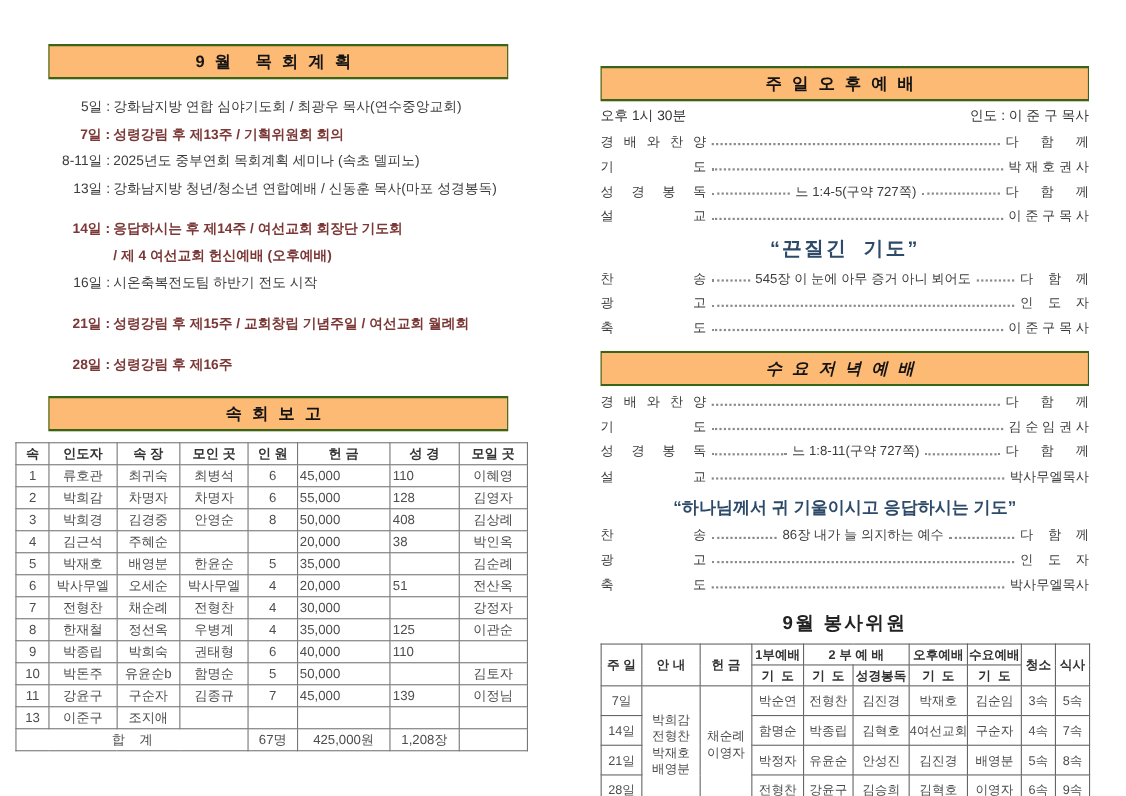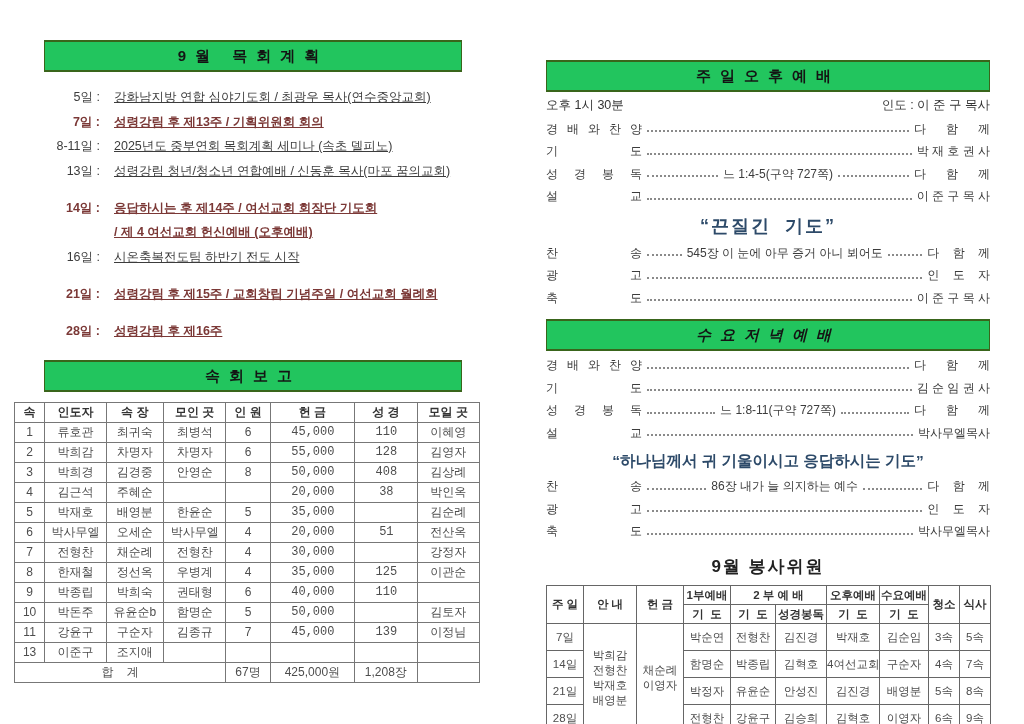--- a/index.html
+++ b/index.html
@@ -2,43 +2,43 @@
 <html><head>
 <meta charset="utf-8">
 <style>
   html,body{margin:0;padding:0;}
   body{width:1024px;height:724px;background:#ffffff;position:relative;
        font-family:"Liberation Sans","DejaVu Sans",sans-serif;color:#3c3c3c;overflow:hidden;}
   .page{position:absolute;top:0;}
   #left-page{left:14px;width:466px;}
   #right-page{left:546px;width:444px;}
 
-  .section-header{background:#22c55e;border-top:2px solid #39651b;border-bottom:2px solid #39651b;
+  .section-header{background:#fdba74;border-top:2px solid #39651b;border-bottom:2px solid #39651b;
        border-left:1px solid #39651b;border-right:1px solid #39651b;text-align:center;
        font-weight:bold;font-size:15px;letter-spacing:9px;color:#141414;padding:5px 0 4px;}
   #plan-header{margin:40px 18px 0 30px;}
   #report-header{margin:22px 18px 0 30px;}
   #sunday-header{margin-top:60px;}
   #wednesday-header{margin-top:13px;font-style:italic;}
 
   
   #plan-list{margin:18px 0 0 16px;}
   .plan-line{display:flex;font-size:12.5px;line-height:14px;margin-top:10.5px;white-space:pre;}
   .plan-line.gap{margin-top:23px;}
   .plan-day{width:70px;text-align:right;flex:none;}
-  .plan-text{margin-left:14px;white-space:pre;text-decoration:underline;}
+  .plan-text{margin-left:3px;white-space:pre;}
   .plan-line.em{color:#7b3836;font-weight:bold;}
 
   
   #report-table{border-collapse:collapse;width:100%;margin-top:10px;table-layout:fixed;
        font-size:12px;color:#4d4d4d;}
   #report-table td{border:1px solid #777;text-align:center;padding:1px 2px;height:16.4px;
        overflow:hidden;white-space:pre;}
   #report-table .hdr td{font-weight:bold;color:#333;}
-  #report-table td.num{text-align:center;padding-right:1px;font-family:Liberation Mono, monospace;}
+  #report-table td.num{text-align:left;padding-right:1px;}
 
   
   .meta-line{display:flex;justify-content:space-between;font-size:12.5px;margin-top:5px;
        color:#333;white-space:pre;}
   .wline{display:flex;align-items:center;font-size:12px;line-height:15px;margin-top:7.5px;white-space:pre;}
   .wlabel{width:96px;flex:none;text-align:justify;text-align-last:justify;}
   .wmid{flex:none;}
   .wvalue{flex:none;text-align:right;}
   .leader{flex:1;border-bottom:2px dotted #8a8a8a;margin:0 5px;position:relative;top:2px;min-width:12px;}
   .sermon{text-align:center;color:#2d4a69;font-weight:bold;margin-top:10px;white-space:pre;}
@@ -59,21 +59,21 @@
 <body>
 
 <div class="page" id="left-page">
   <div class="section-header" id="plan-header">
     <span>9월 목회계획</span>
   </div>
   <div id="plan-list">
       <div class="plan-line"><span class="plan-day">5일 :</span><span class="plan-text">강화남지방 연합 심야기도회 / 최광우 목사(연수중앙교회)</span></div>
       <div class="plan-line em"><span class="plan-day">7일 :</span><span class="plan-text">성령강림 후 제13주 / 기획위원회 회의</span></div>
       <div class="plan-line"><span class="plan-day">8-11일 :</span><span class="plan-text">2025년도 중부연회 목회계획 세미나 (속초 델피노)</span></div>
-      <div class="plan-line"><span class="plan-day">13일 :</span><span class="plan-text">성령강림 청년/청소년 연합예배 / 신동훈 목사(마포 꿈의교회)</span></div>
+      <div class="plan-line"><span class="plan-day">13일 :</span><span class="plan-text">강화남지방 청년/청소년 연합예배 / 신동훈 목사(마포 성경봉독)</span></div>
       <div class="plan-line em gap"><span class="plan-day">14일 :</span><span class="plan-text">응답하시는 후 제14주 / 여선교회 회장단 기도회</span></div>
       <div class="plan-line em"><span class="plan-day"></span><span class="plan-text">/ 제 4 여선교회 헌신예배 (오후예배)</span></div>
       <div class="plan-line"><span class="plan-day">16일 :</span><span class="plan-text">시온축복전도팀 하반기 전도 시작</span></div>
       <div class="plan-line em gap"><span class="plan-day">21일 :</span><span class="plan-text">성령강림 후 제15주 / 교회창립 기념주일 / 여선교회 월례회</span></div>
       <div class="plan-line em gap"><span class="plan-day">28일 :</span><span class="plan-text">성령강림 후 제16주</span></div>
     </div>
 
   <div class="section-header" id="report-header">
     <span>속회보고</span>
   </div>

